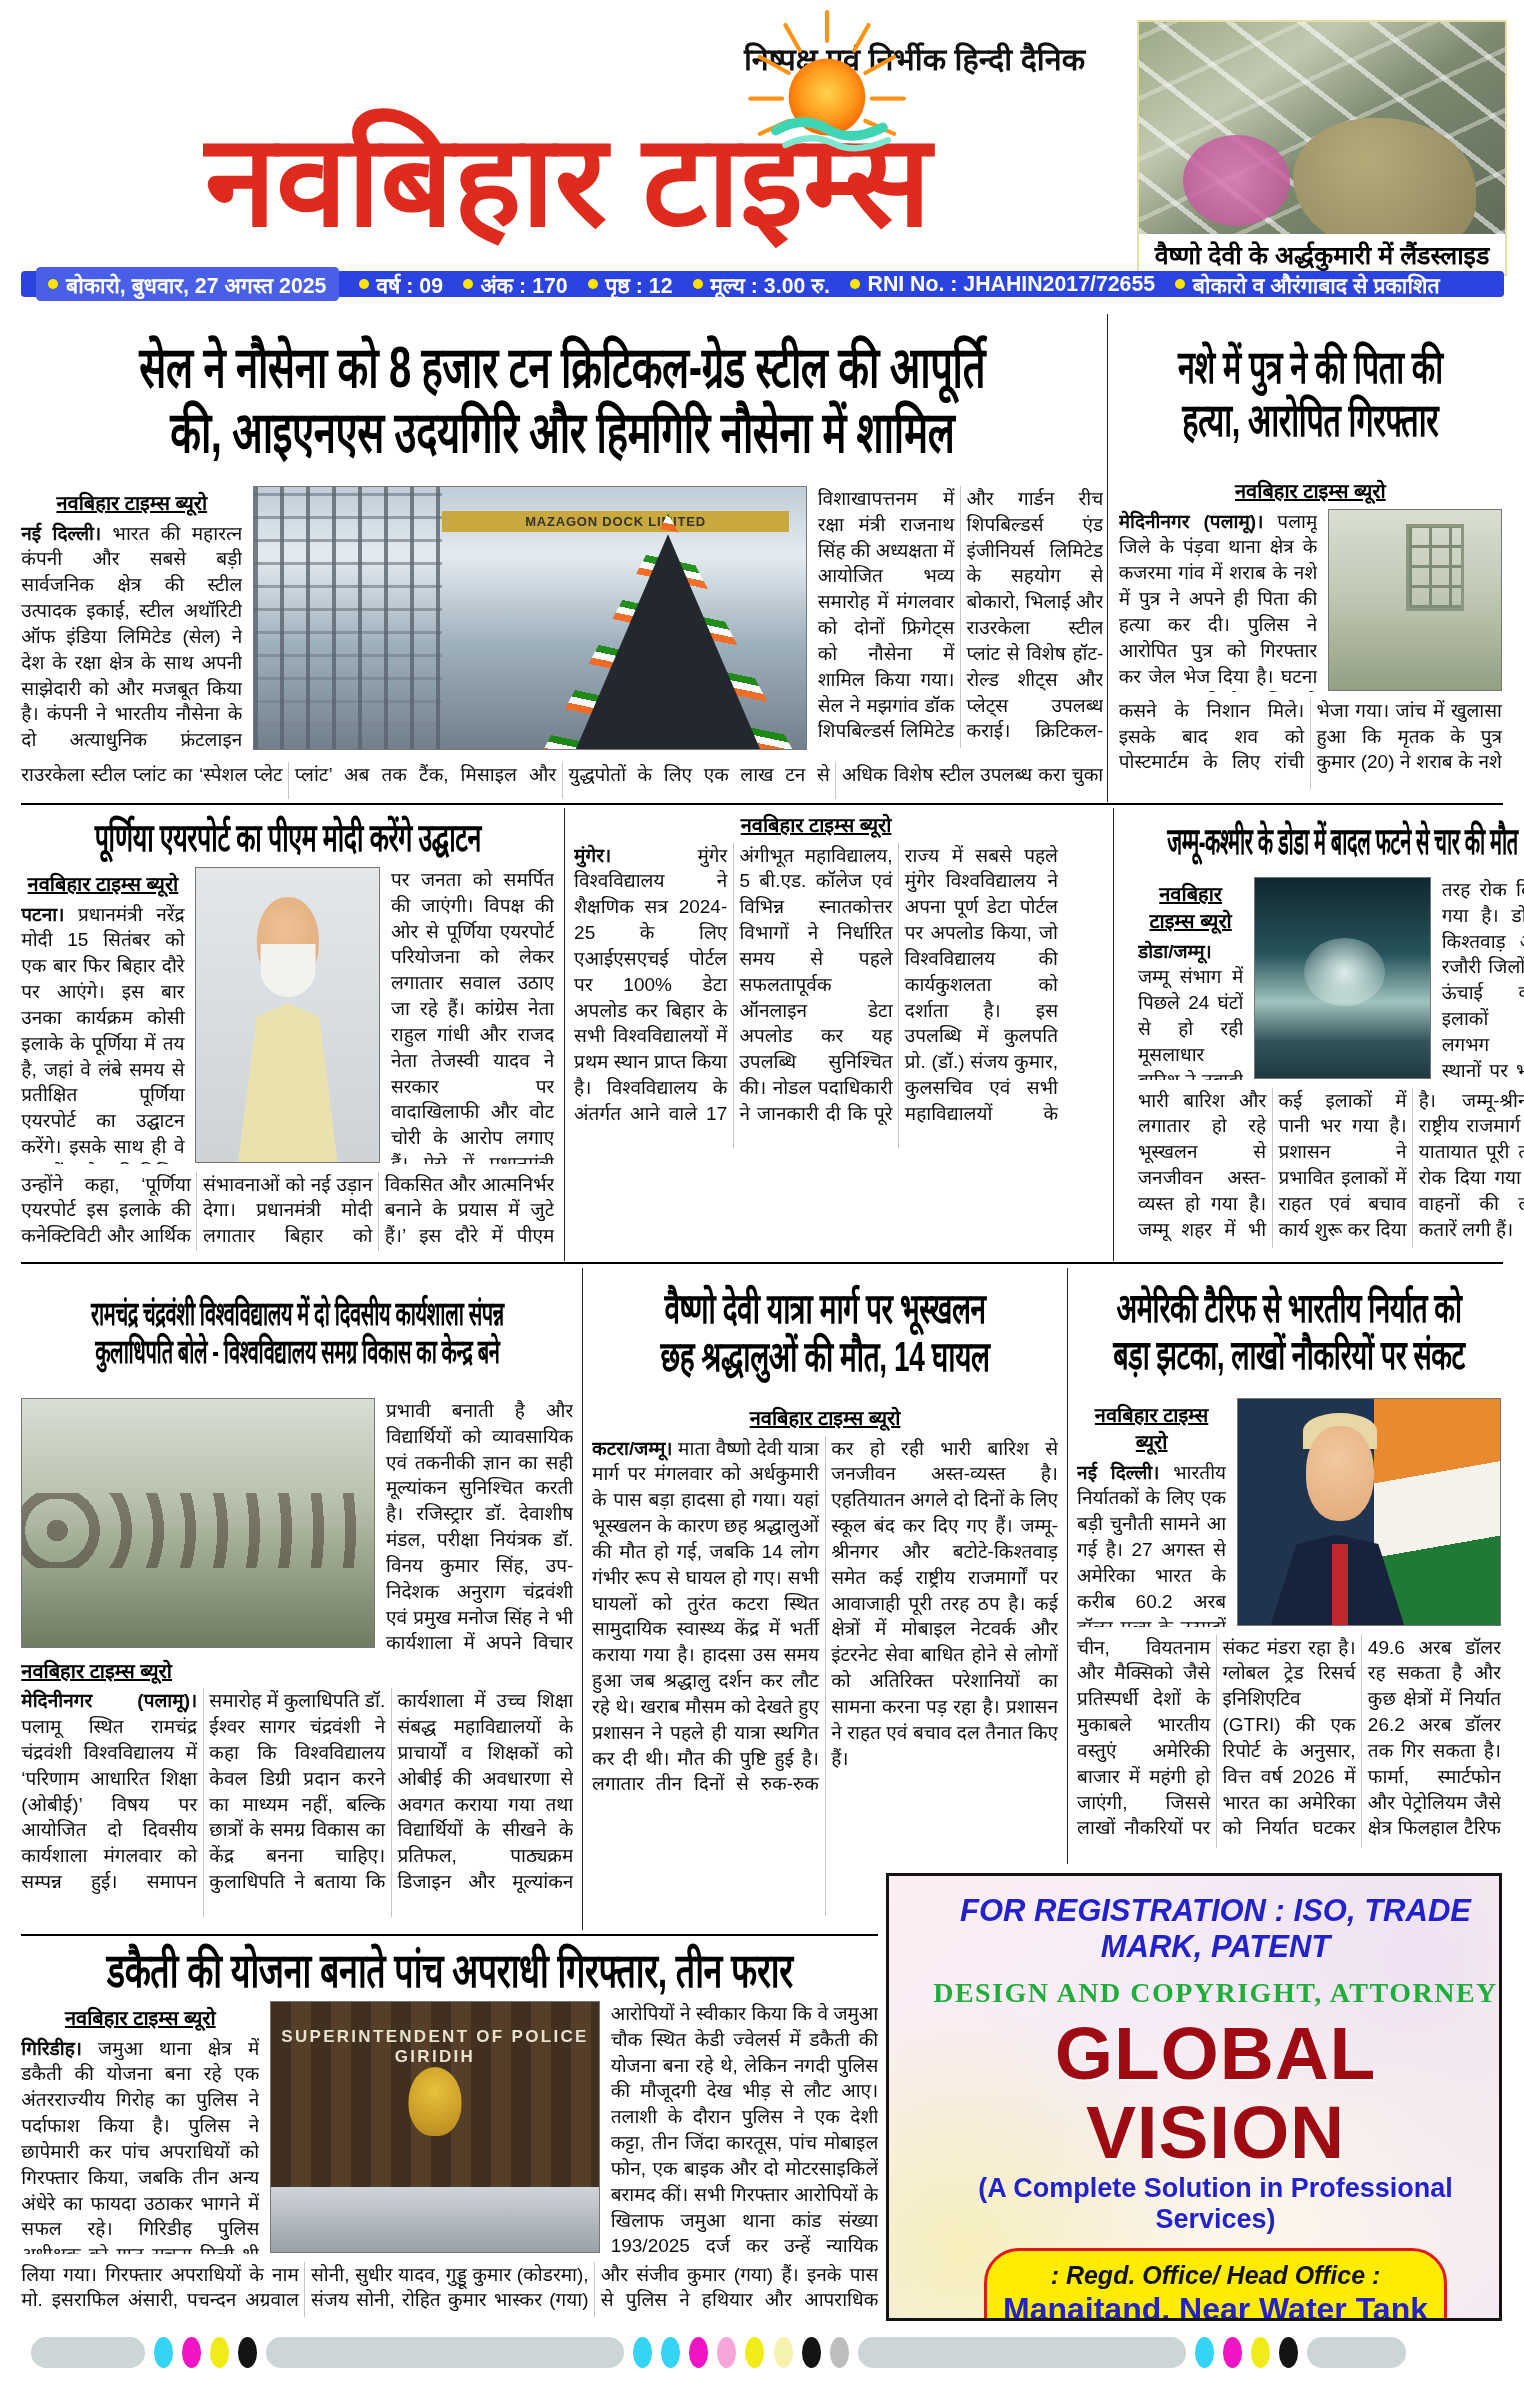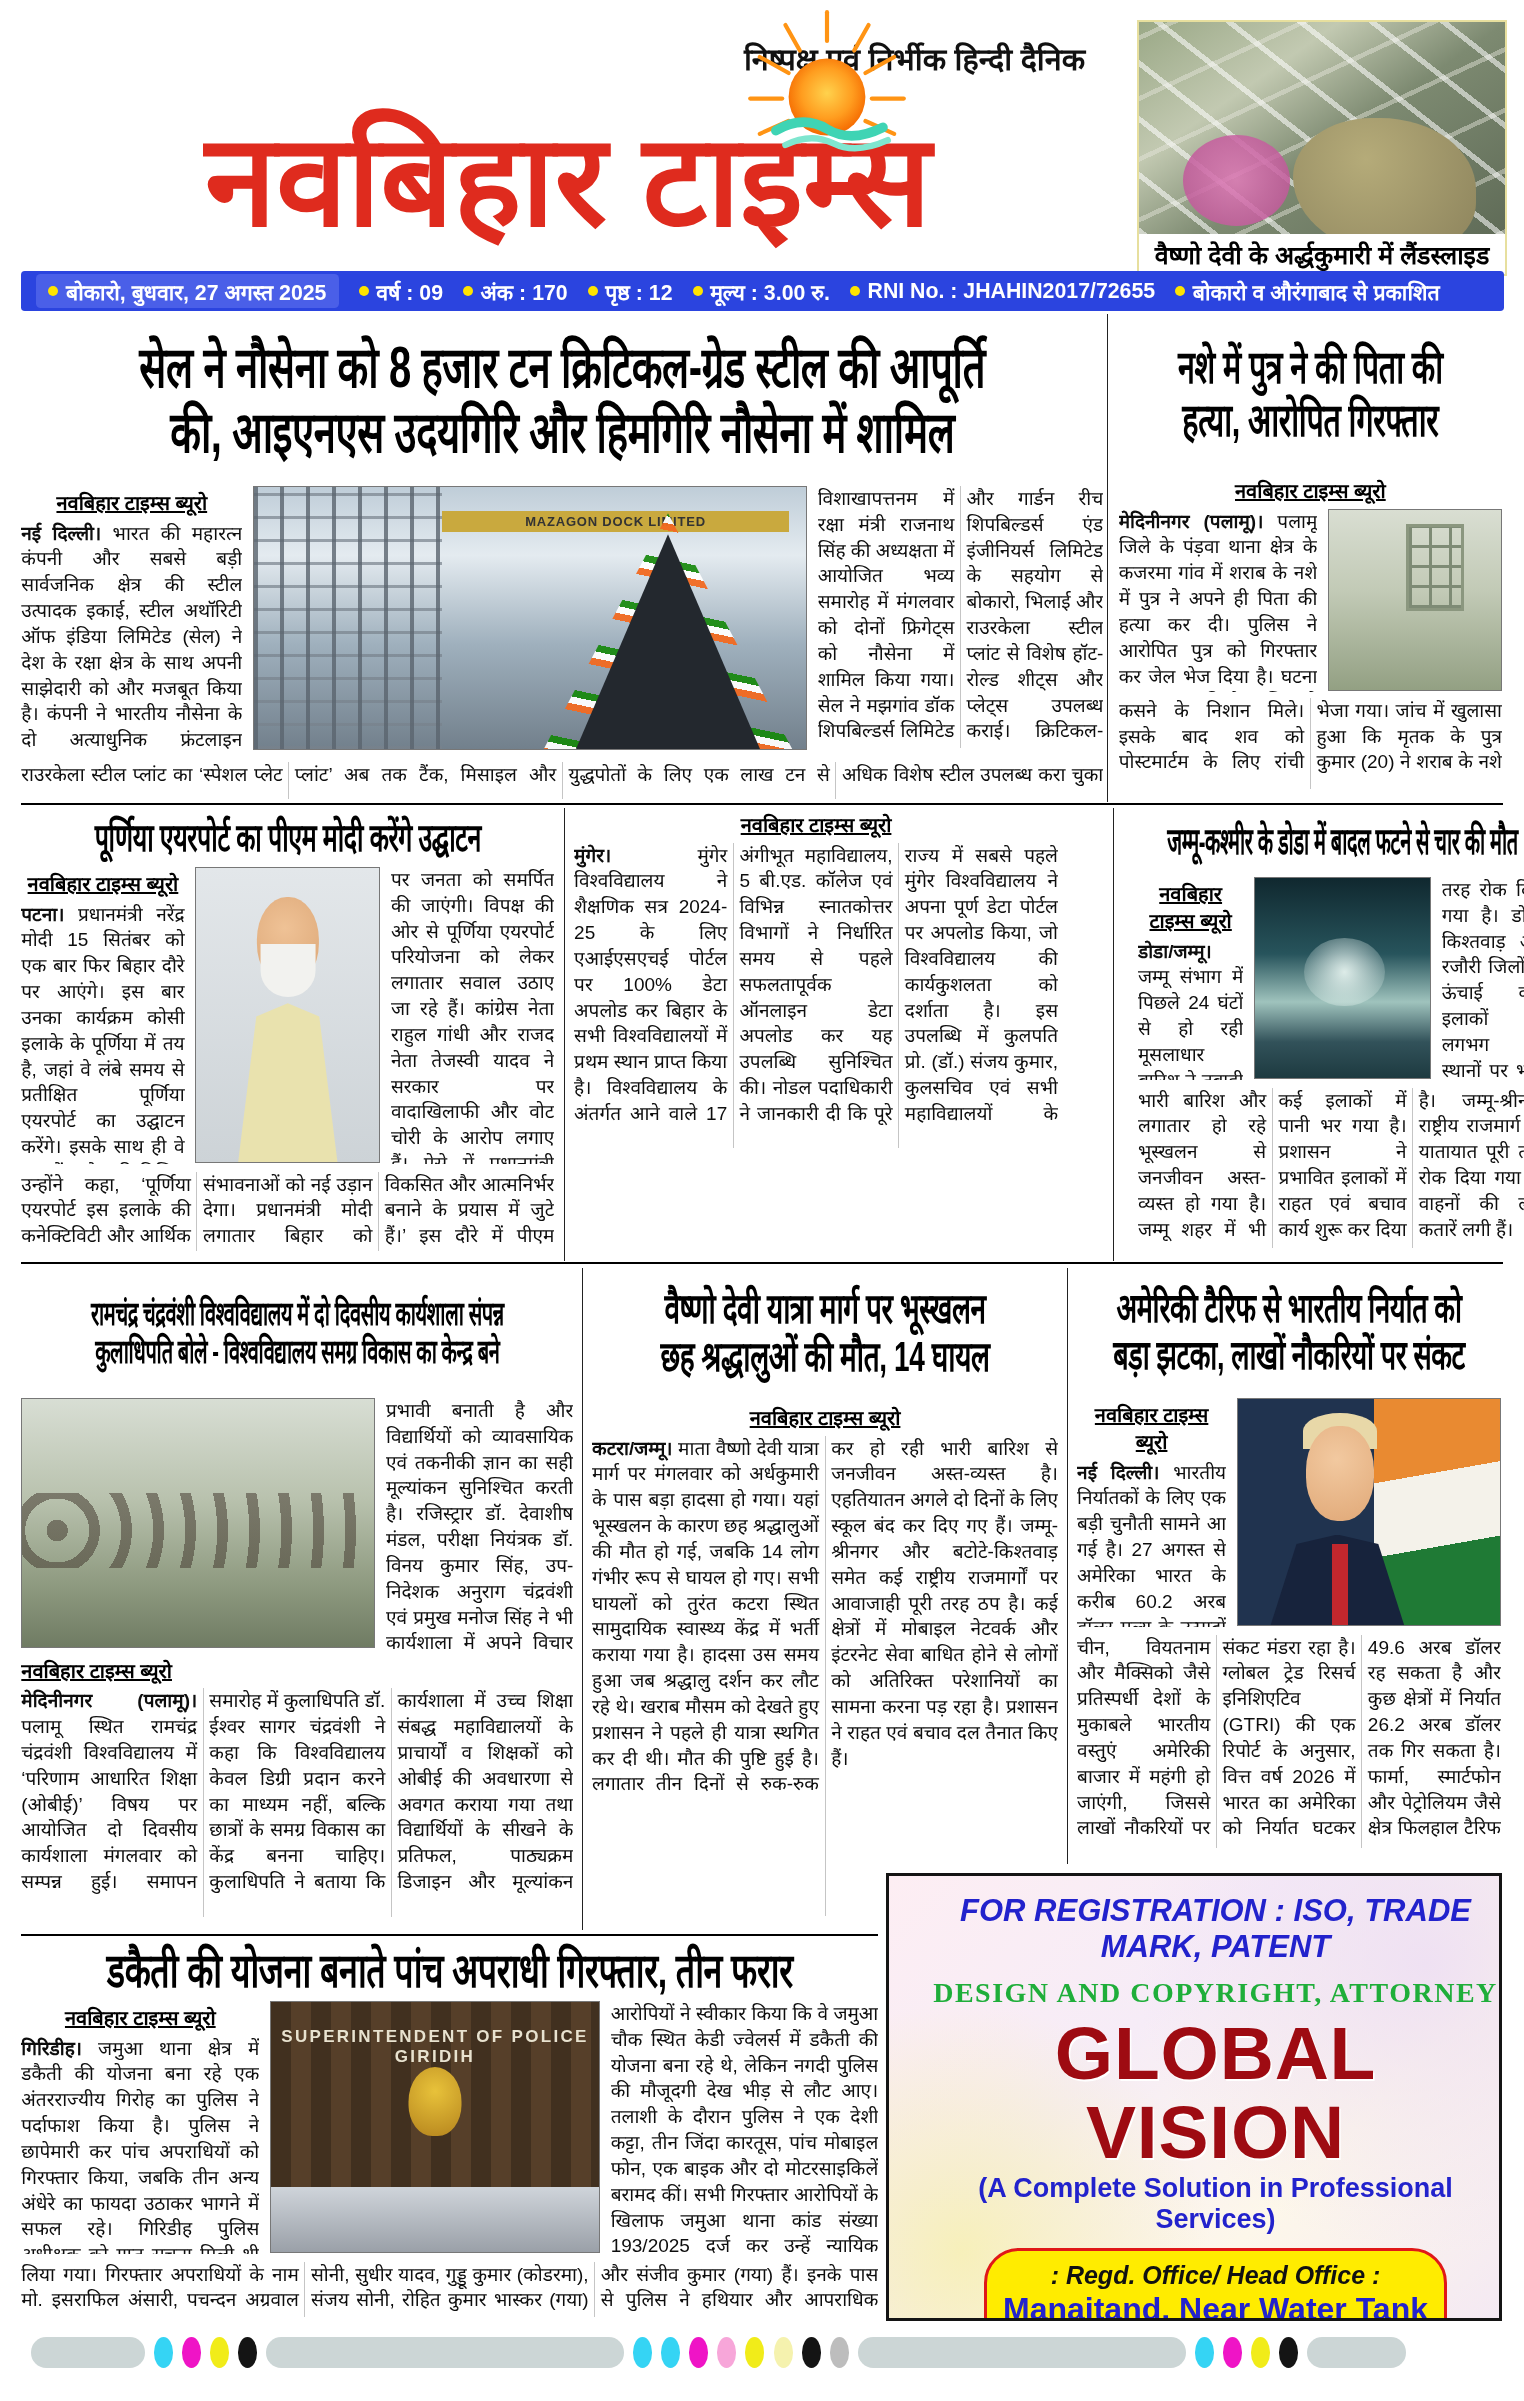--- a/index.html
+++ b/index.html
@@ -131,21 +131,21 @@
 
   <figure class="top-photo-fig" style="left:1137px;top:20px;width:366px;margin:0;">
     <div class="top-photo">
       <div class="beams"></div>
       <div class="blob-pink"></div>
       <div class="blob-rock"></div>
     </div>
     <figcaption class="top-caption">वैष्णो देवी के अर्द्धकुमारी में लैंडस्लाइड</figcaption>
   </figure>
 
-  <div class="datebar" style="left:21.3px;top:271px;width:1454px;height:40px;padding-left:15px;">
+  <div class="datebar" style="left:21.3px;top:271px;width:1454px;height:26px;padding-left:15px;">
     <span class="item first">बोकारो, बुधवार, 27 अगस्त 2025</span>
     <span class="item">वर्ष : 09</span>
     <span class="item">अंक : 170</span>
     <span class="item">पृष्ठ : 12</span>
     <span class="item">मूल्य : 3.00 रु.</span>
     <span class="item">RNI No. : JHAHIN2017/72655</span>
     <span class="item">बोकारो व औरंगाबाद से प्रकाशित</span>
   </div>
 
   <div class="abs article" style="left:21.3px;top:314px;width:1082px;height:488px;">

